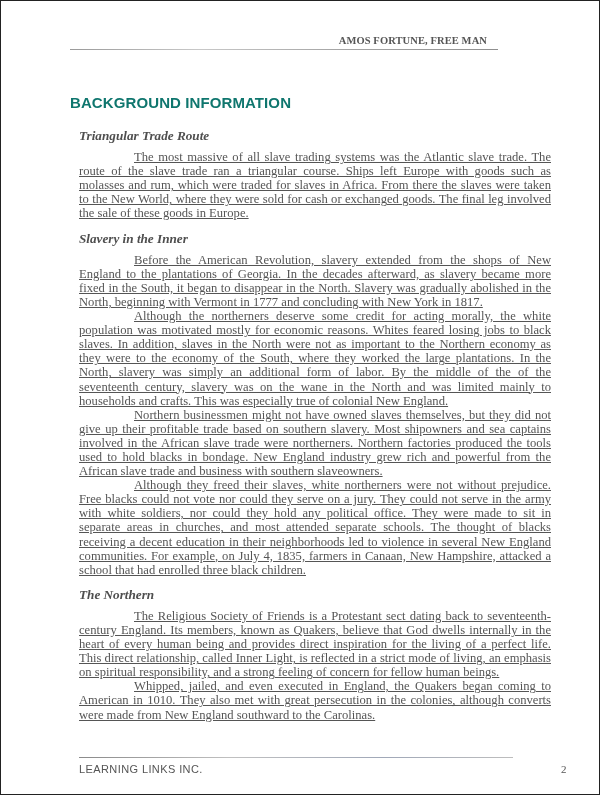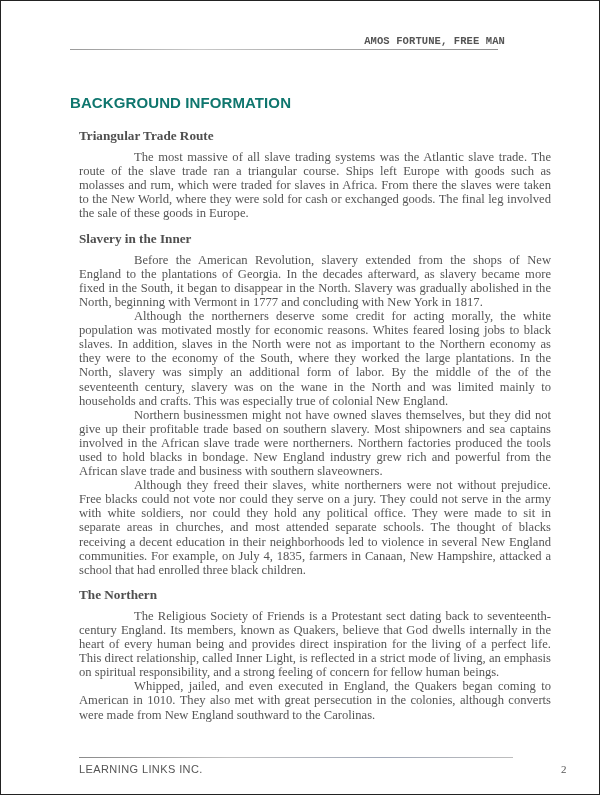--- a/index.html
+++ b/index.html
@@ -17,25 +17,25 @@
       position: absolute;
       left: 0; top: 0;
       width: 598px;
       height: 793px;
       border: 1px solid #222;
       background: #fff;
       box-sizing: content-box;
     }
     .running-head {
       position: absolute;
-      left: 76px;
+      left: 58px;
       width: 428px;
       top: 34px;
       text-align: right;
-      font-family: Liberation Mono, monospace;
+      font-family: Liberation Serif, serif;
       font-weight: bold;
       font-size: 10.5px;
       color: #555;
       letter-spacing: 0.1px;
     }
     .head-rule {
       position: absolute;
       left: 69px;
       top: 48px;
       width: 428px;
@@ -61,25 +61,27 @@
       font-family: "Liberation Serif", serif;
       color: #555;
       font-size: 12.6px;
       line-height: 14.1px;
     }
     .section-heading {
       font-weight: bold;
       font-size: 13.2px;
       margin: 0 0 7px 0;
       color: #4f4f4f;
+      font-style: italic;
     }
     .para {
       margin: 0;
       text-indent: 55px;
       text-align: justify;
+      text-decoration: underline;
     }
     .section { margin-bottom: 11px; }
     .section + .section { }
     .foot-rule {
       position: absolute;
       left: 78px;
       top: 756px;
       width: 434px;
       height: 1px;
       background: linear-gradient(to right, #8a8a8a, #c0c0c0 35%, #a0a8b8 70%, #bdbdbd);

